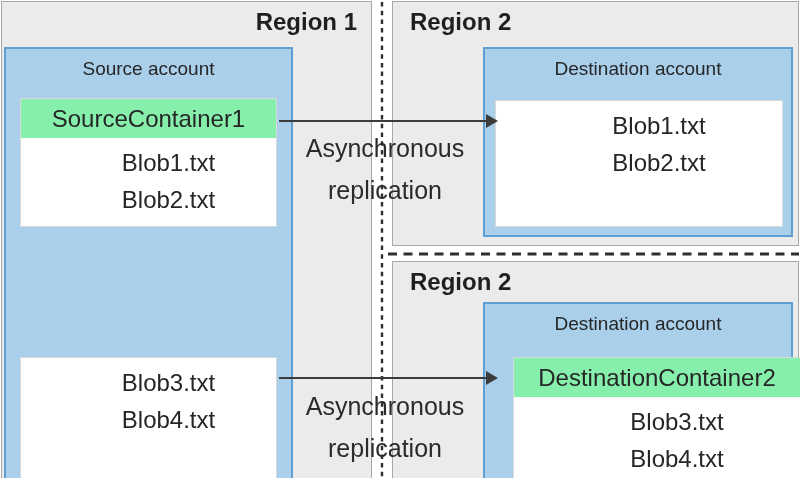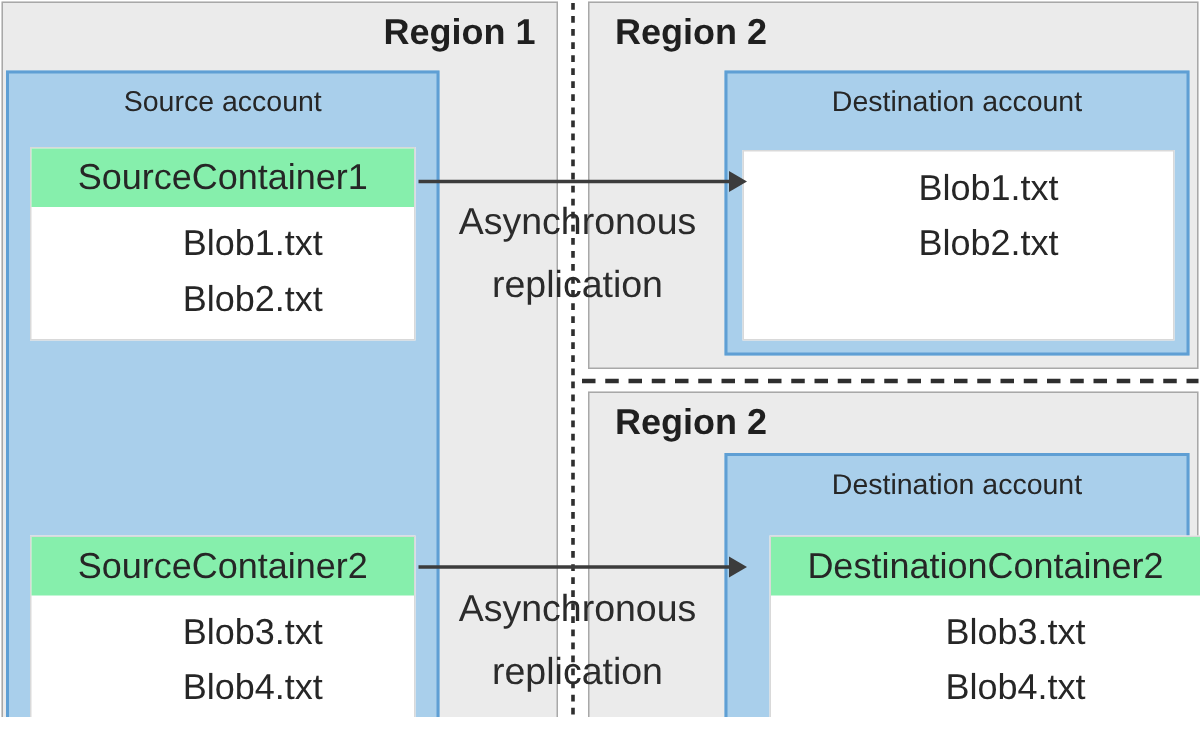--- a/index.html
+++ b/index.html
@@ -124,21 +124,20 @@
     <div class="account-title">Source account</div>
   </div>
   <div class="container-box" id="src-container-1">
     <div class="container-header">SourceContainer1</div>
     <div class="blob-list">
       <div class="blob">Blob1.txt</div>
       <div class="blob">Blob2.txt</div>
     </div>
   </div>
   <div class="container-box" id="src-container-2">
-    <div class="container-header">SourceContainer2</div>
     <div class="blob-list">
       <div class="blob">Blob3.txt</div>
       <div class="blob">Blob4.txt</div>
     </div>
   </div>
 
   <div class="account" id="dest-account-1">
     <div class="account-title">Destination account</div>
   </div>
   <div class="container-box" id="dest-container-1">

